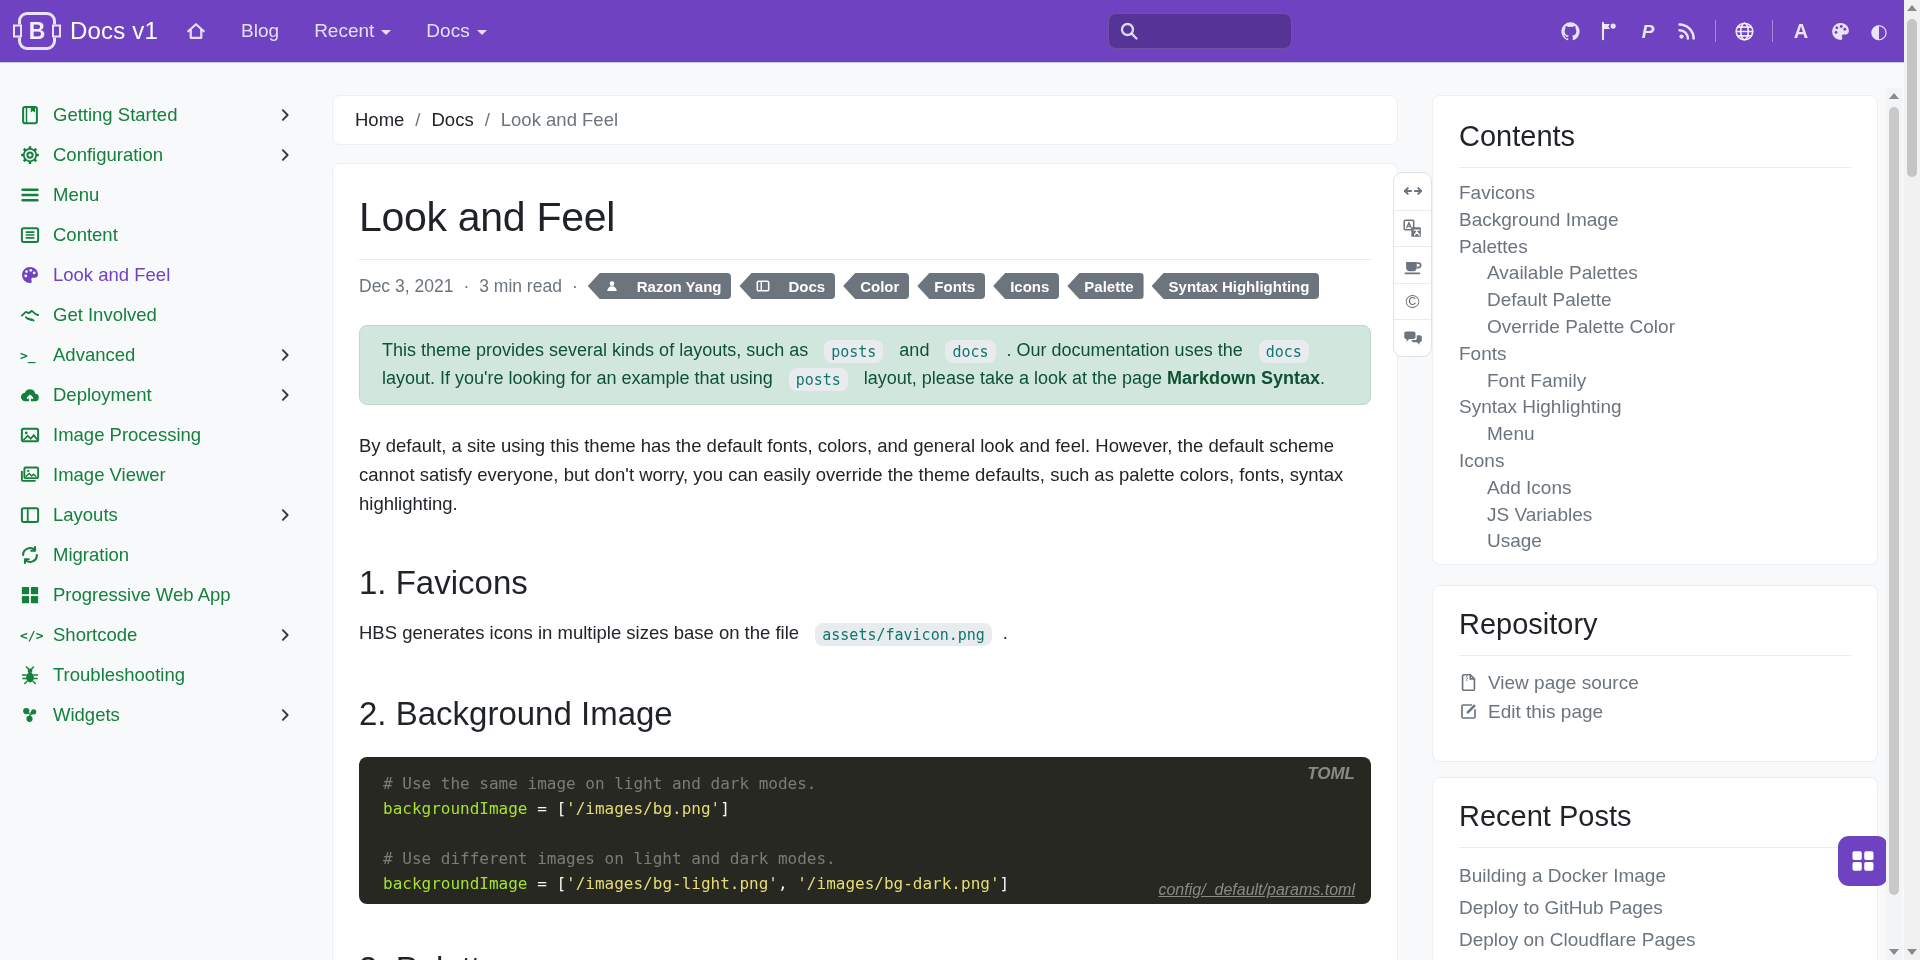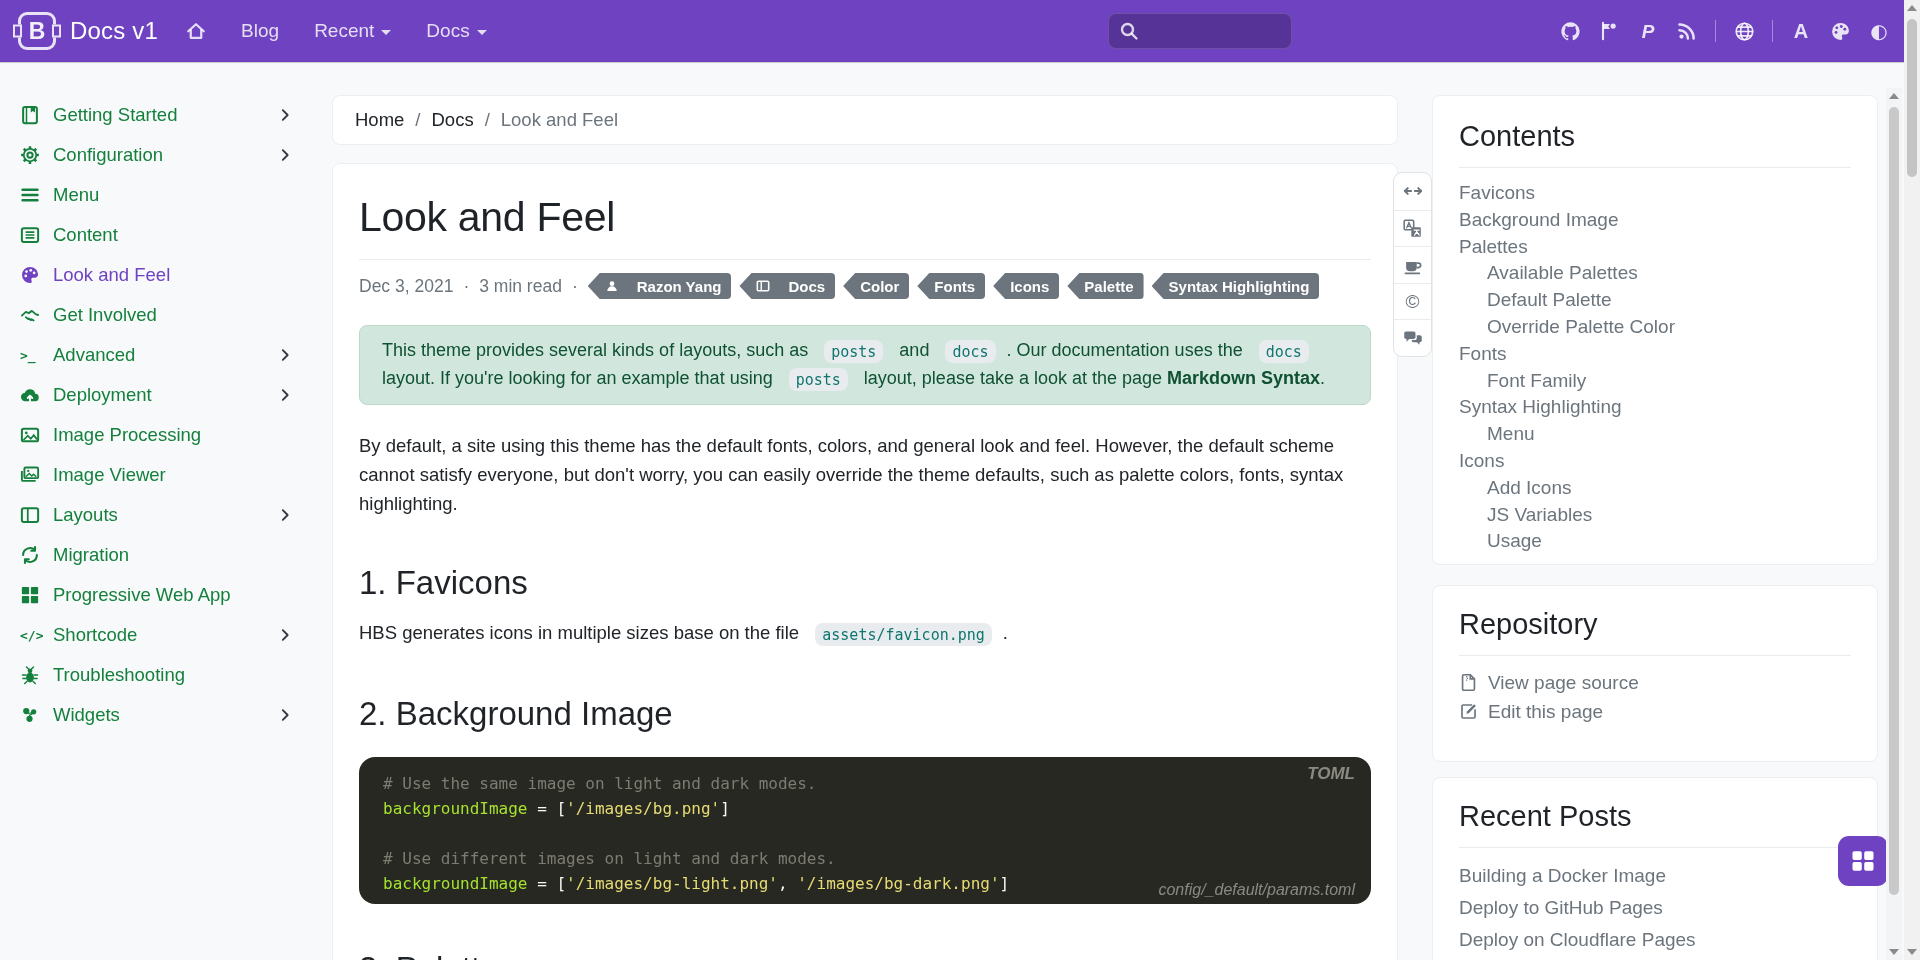--- a/index.html
+++ b/index.html
@@ -62,31 +62,31 @@
                    color:#0f5132; padding:11px 22px; font-size:18px; line-height:27px; }
   .seg-link { font-weight:700; color:inherit; }
   .seg-code, .ichip { background:#e9ecef; color:#0f766e; font-family:"DejaVu Sans Mono", monospace; font-size:15px;
               padding:2.5px 7px; border-radius:8px; margin:0 11px; white-space:nowrap; }
   .alert-success .seg-code { background:#e9ecef; }
 
   .para { margin-top:26px; font-size:18.5px; line-height:29px; color:#212529; }
   h2.sec-h { margin-top:46px; font-size:33px; font-weight:500; color:#1f2328; }
   .sec-p { margin-top:16px; font-size:18.5px; line-height:29px; }
 
-  .code-block { margin-top:24px; background:#272822; border-radius:16px; padding:14px 24px 8px; position:relative;
+  .code-block { margin-top:24px; background:#272822; border-radius:8px; padding:14px 24px 8px; position:relative;
                 font-family:"DejaVu Sans Mono", monospace; font-size:16px; }
   .code-line { min-height:25px; line-height:25px; white-space:pre; }
   .seg-comment { color:#7d7c72; }
   .seg-prop { color:#a6e22e; }
   .seg-op, .seg-punc { color:#f8f8f2; }
   .seg-str { color:#e6db74; }
   .code-label { position:absolute; top:7px; right:16px; color:#8a8a82; font-style:italic; font-weight:600;
                 font-size:17px; font-family:"Liberation Sans", sans-serif; }
   .code-filename { position:absolute; bottom:5px; right:16px; color:#8a8a82; font-style:italic; font-size:16px;
-                   font-family:"Liberation Sans", sans-serif; }
+                   font-family:"Liberation Sans", sans-serif;text-decoration:underline; }
 
   
   #contents-card { left:1432px; top:95px; width:446px; height:470px; padding:24px 26px; }
   .card-title { font-size:29px; font-weight:500; color:#1f2328; }
   .card-hr { border:none; border-top:1px solid #e9ecef; margin:14px 0 12px; }
   .toc a { display:block; font-size:19px; color:#6c757d; line-height:26.8px; }
   .toc a.lv2 { padding-left:28px; }
 
   #repository-card { left:1432px; top:585px; width:446px; height:177px; padding:22px 26px; }
   .repo-link { display:flex; align-items:center; gap:10px; color:#6c757d; font-size:19px; line-height:29px; }

